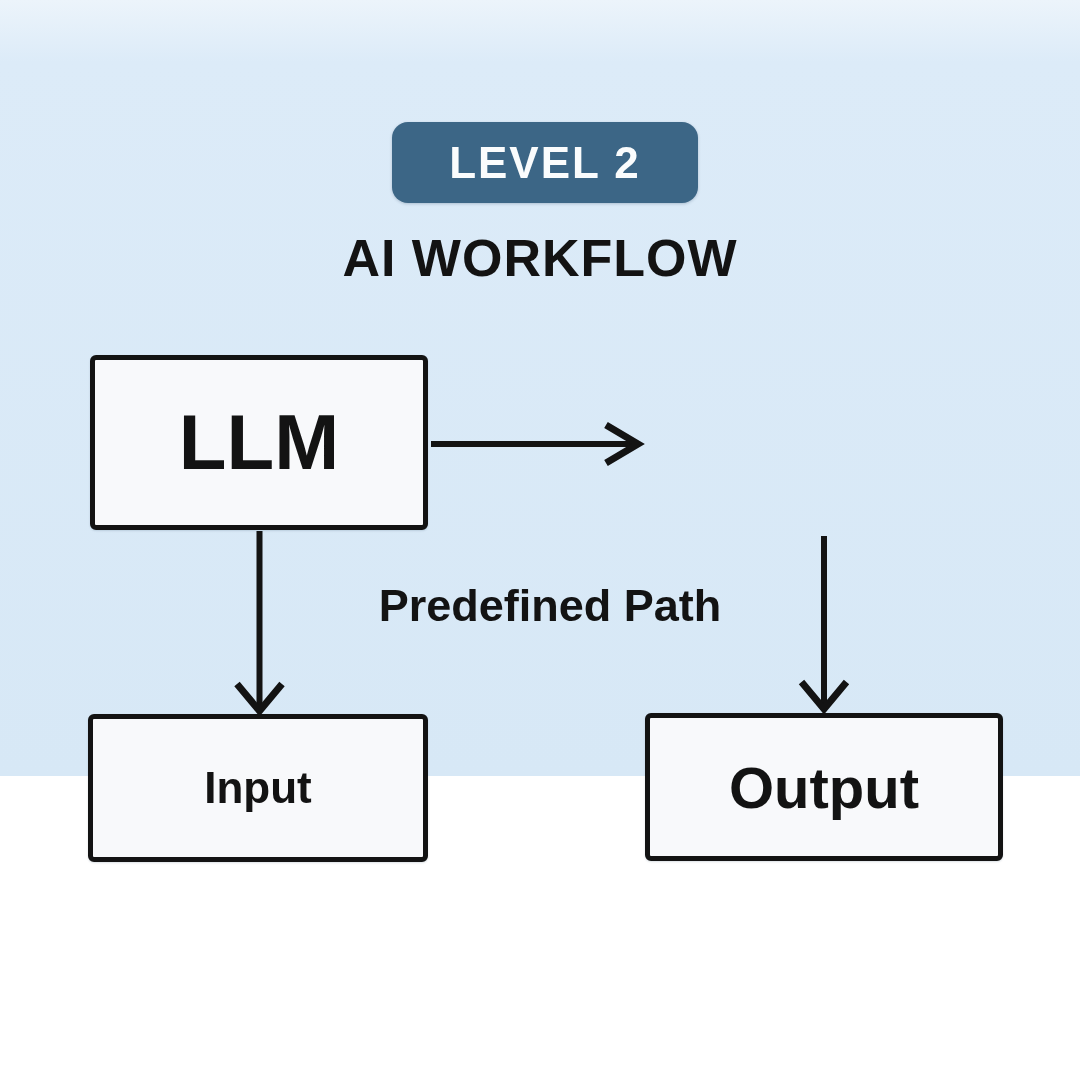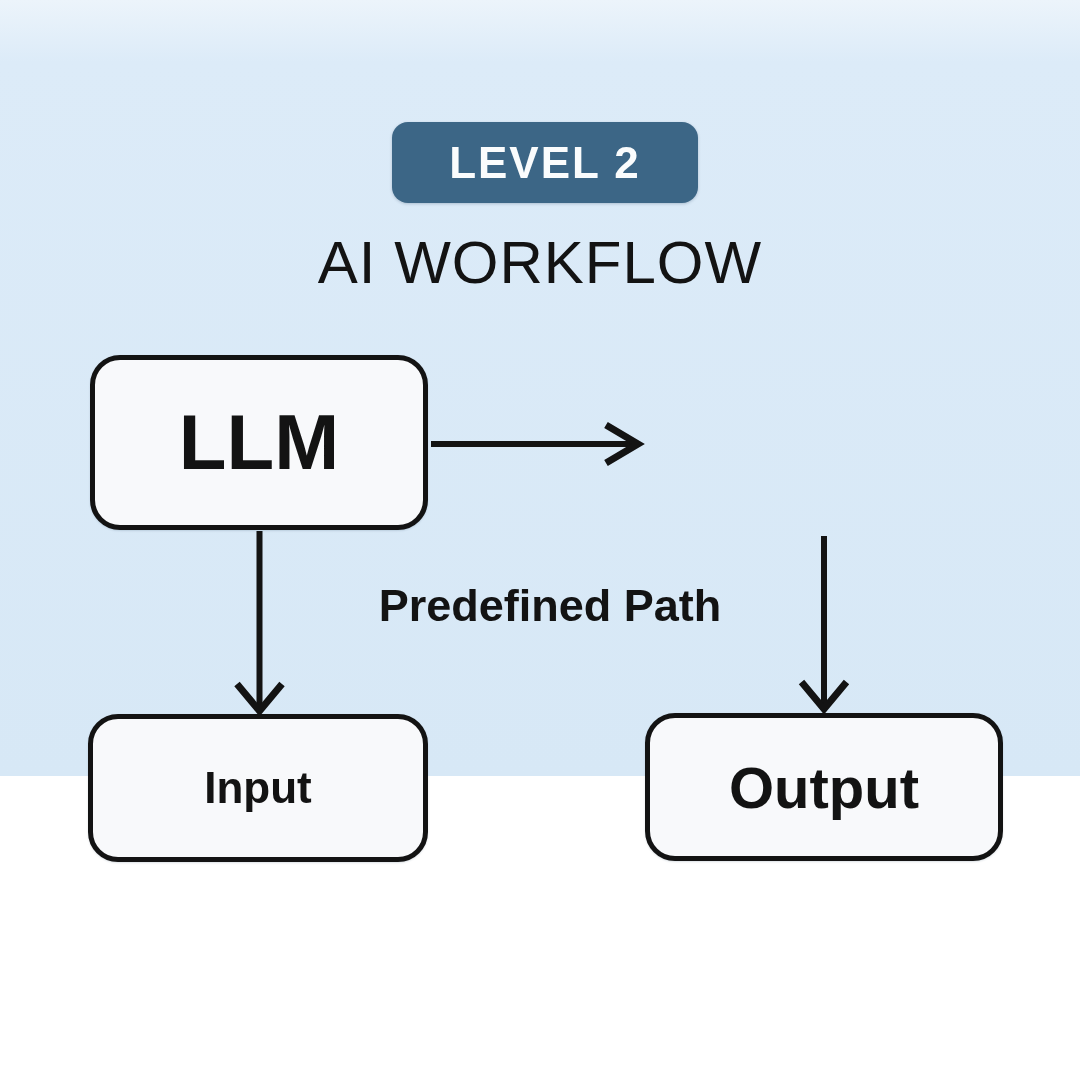--- a/index.html
+++ b/index.html
@@ -37,33 +37,33 @@
     font-weight: bold;
     letter-spacing: 2px;
   }
   .title {
     position: absolute;
     left: 0;
     top: 228px;
     width: 1080px;
     margin: 0;
     text-align: center;
-    font-size: 60px;
-    font-weight: normal;
+    font-size: 52px;
+    font-weight: bold;
     letter-spacing: 1px;
     color: #131313;
   }
   .node {
     position: absolute;
     display: flex;
     align-items: center;
     justify-content: center;
     background: #f8f9fb;
     border: 5.5px solid #131313;
-    border-radius: 30px;
+    border-radius: 6px;
     color: #131313;
     box-sizing: border-box;
     box-shadow: 0 1px 2px rgba(30,60,90,0.15);
   }
   .node-llm {
     left: 90px;
     top: 355px;
     width: 338px;
     height: 175px;
     font-size: 78px;

